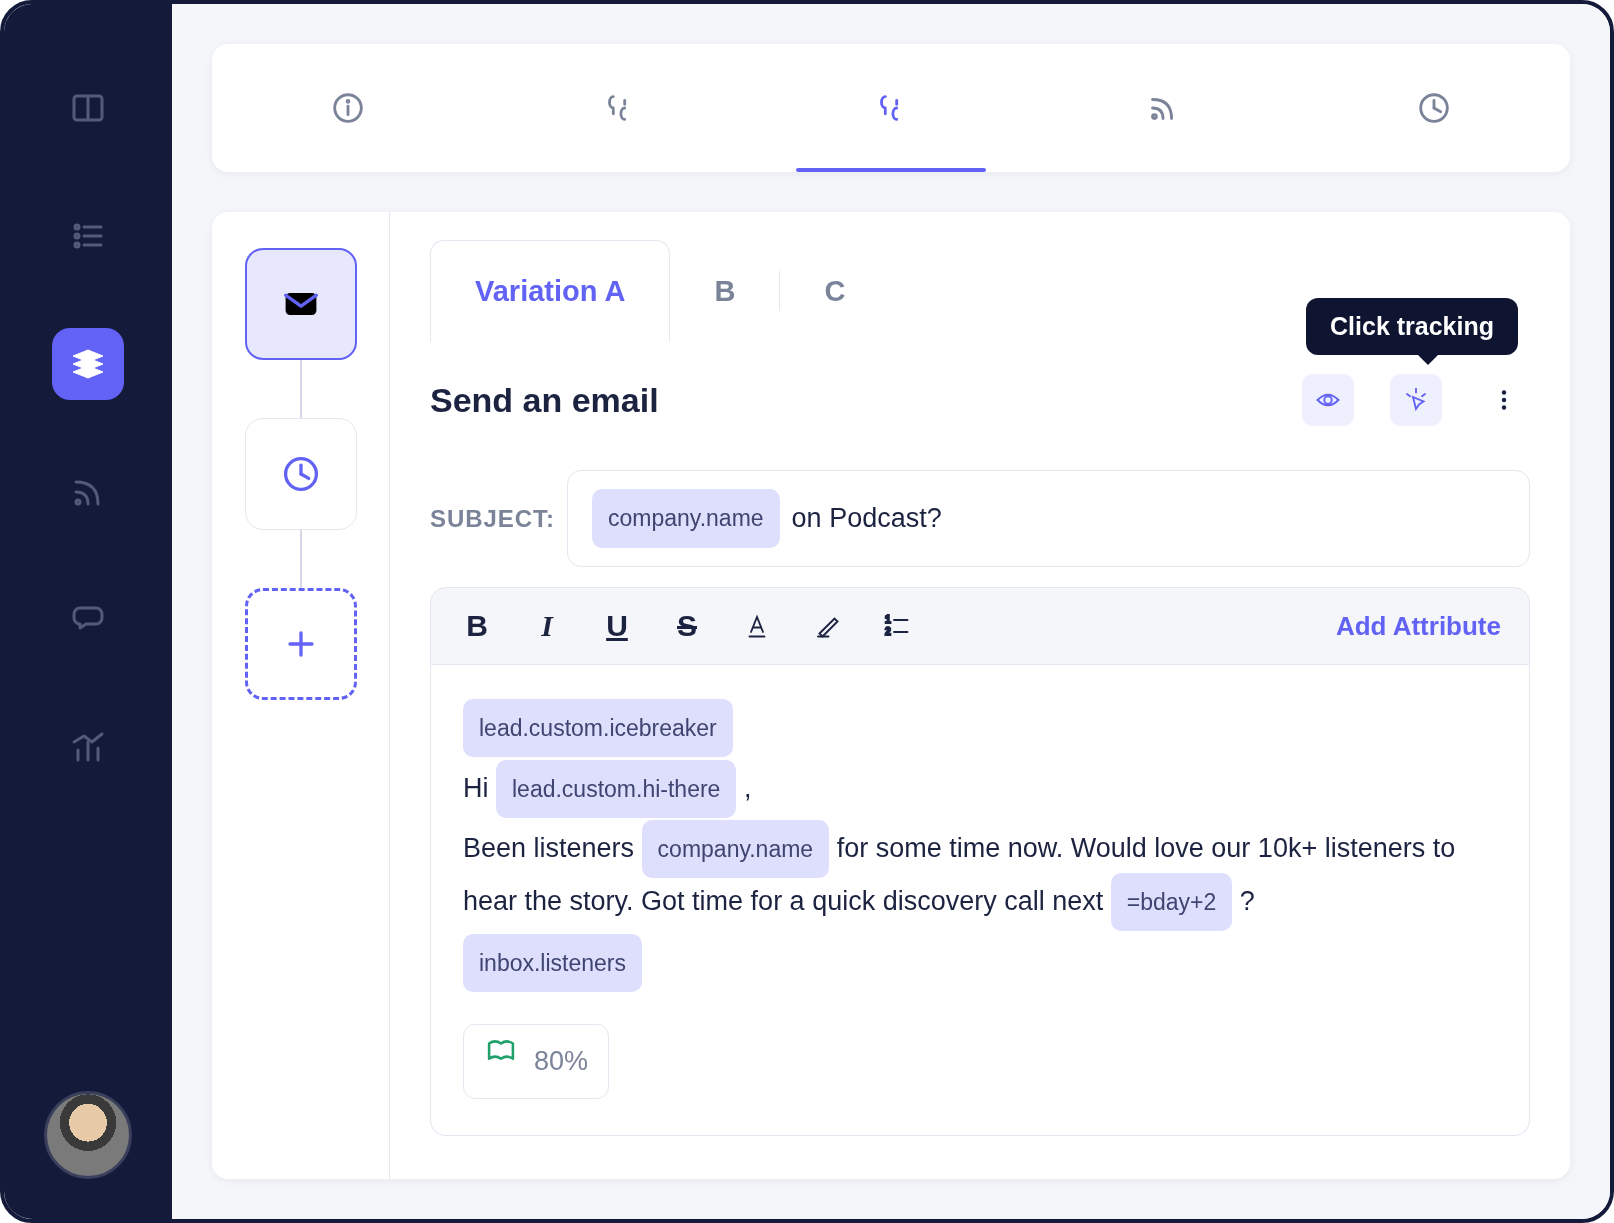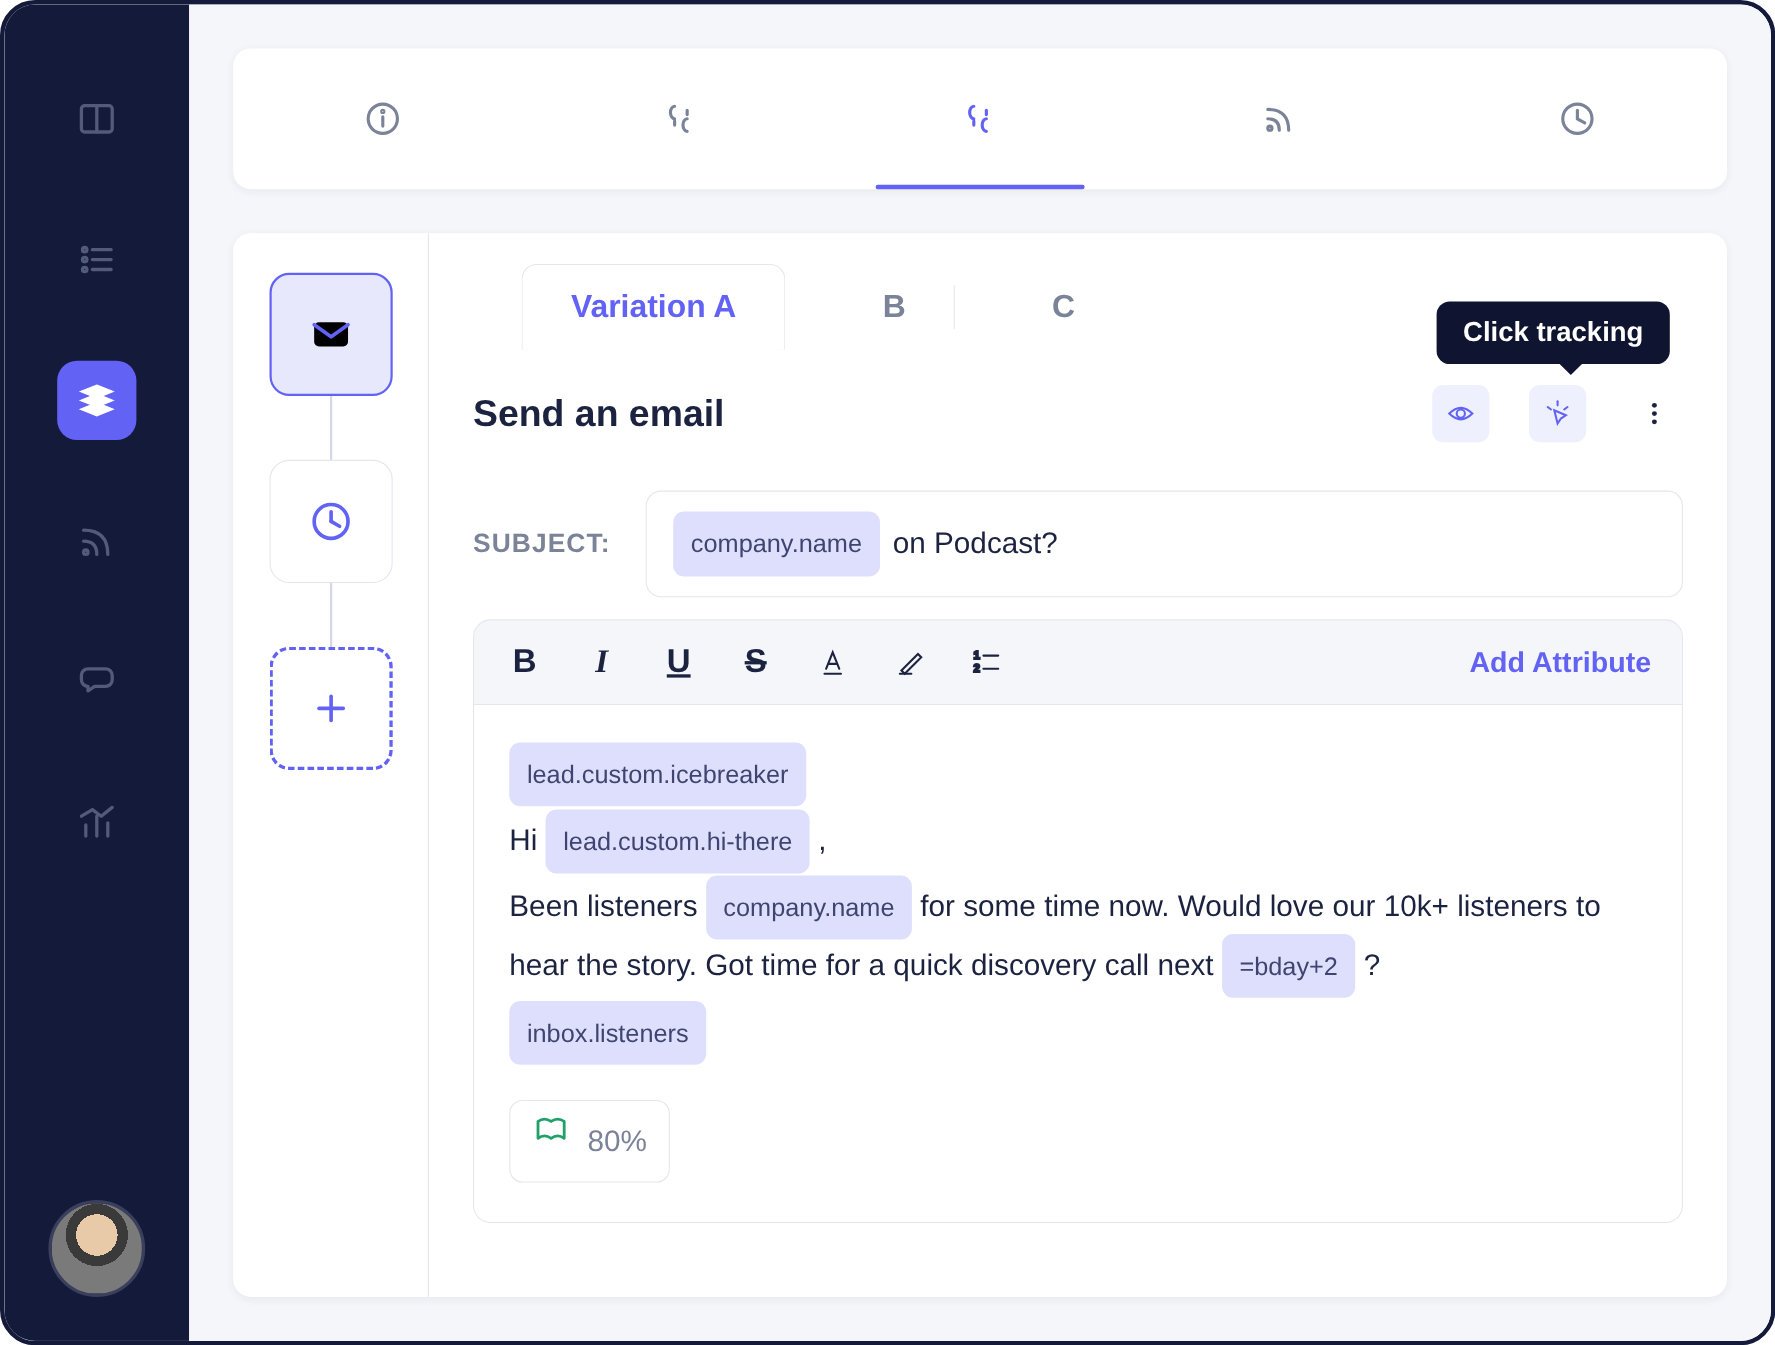--- a/index.html
+++ b/index.html
@@ -117,22 +117,22 @@
 .steps .connector{
   position:absolute;width:2px;background:#d6d8e8;
   left:calc(50% - 1px);top:148px;height:340px;z-index:0;
 }
 
 .editor{flex:1;padding:28px 40px 40px 40px;overflow:auto;}
 .variation-tabs{
   display:flex;align-items:center;gap:0;
 }
 .variation-tabs .vtab{
-  padding:22px 44px;font-size:29px;font-weight:600;color:var(--muted);
-  cursor:pointer;text-align:right;min-width:80px;margin-left:44px;
+  padding:34px 44px;font-size:29px;font-weight:600;color:var(--muted);
+  cursor:pointer;text-align:right;min-width:80px;
 }
 .variation-tabs .vtab.active{
   color:var(--indigo);border:1px solid var(--grey-border);border-bottom:none;
   border-radius:14px 14px 0 0;background:white;
 }
 .variation-tabs .divider{width:1px;height:40px;background:var(--grey-border);}
 
 .hrow{display:flex;align-items:center;justify-content:space-between;margin-top:32px;}
 .hrow h1{font-size:34px;font-weight:700;margin:0;}
 .hrow .actions{display:flex;align-items:flex-end;gap:36px;position:relative;}
@@ -146,21 +146,21 @@
 .tooltip{
   position:absolute;top:-76px;right:12px;
   background:#0f1430;color:white;font-size:25px;font-weight:600;
   padding:14px 24px;border-radius:12px;white-space:nowrap;
 }
 .tooltip::after{
   content:"";position:absolute;bottom:-10px;right:78px;
   width:0;height:0;border-left:12px solid transparent;border-right:12px solid transparent;border-top:12px solid #0f1430;
 }
 
-.subject-row{display:flex;align-items:center;gap:32px;margin-top:44px;}
+.subject-row{display:flex;align-items:center;gap:12px;margin-top:44px;}
 .subject-row label{font-size:24px;color:var(--muted);letter-spacing:.04em;font-weight:600;}
 .subject-box{
   flex:1;border:1px solid var(--grey-border);border-radius:14px;
   padding:18px 24px;display:flex;align-items:center;gap:12px;font-size:27px;
 }
 .pill{background:var(--pill);padding:16px 16px;border-radius:10px;font-size:23px;color:#3f4570;}
 
 .linkrow{display:flex;justify-content:flex-end;gap:24px;margin-top:24px;font-size:27px;}
 .linkrow span{color:var(--indigo);cursor:pointer;font-weight:500;}
 

